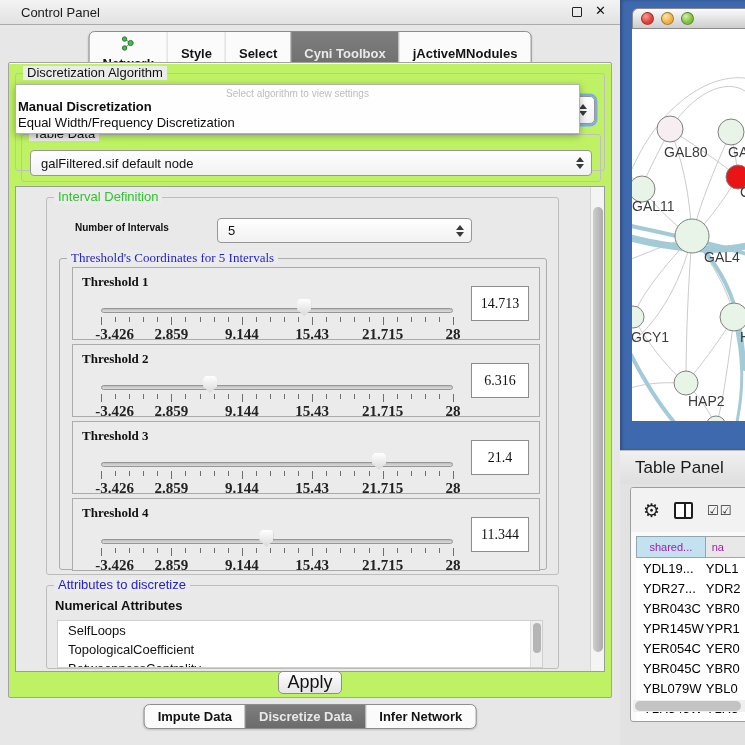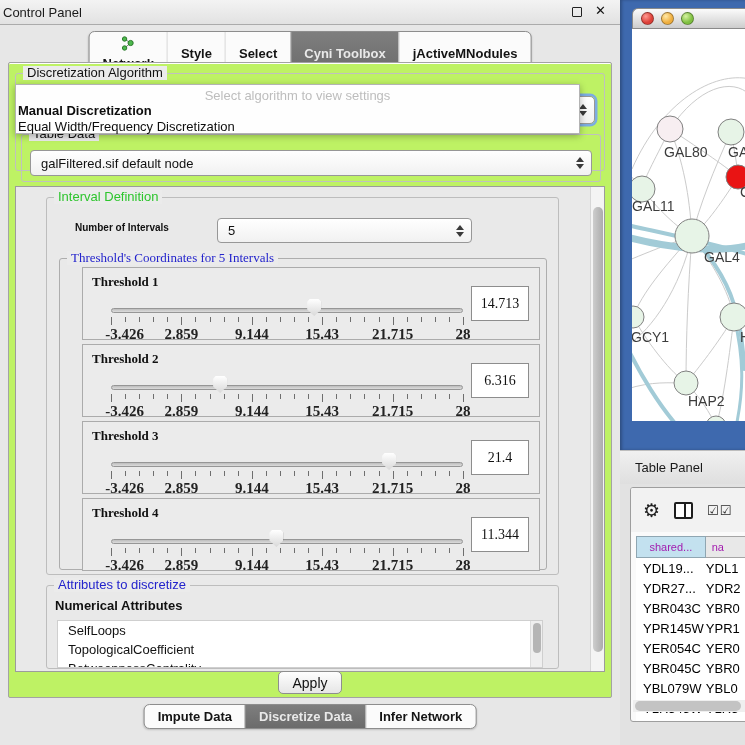--- a/index.html
+++ b/index.html
@@ -3,21 +3,21 @@
 <meta charset="utf-8">
 <style>
   * { margin:0; padding:0; box-sizing:border-box; }
   html,body { width:745px; height:745px; overflow:hidden;
     font-family:"Liberation Sans","DejaVu Sans",sans-serif; background:#E7E7E7; }
 
   
   #control-panel { position:absolute; left:0; top:0; width:620px; height:745px; background:#E7E7E7; }
   #cp-titlebar { position:absolute; left:0; top:0; width:620px; height:25px;
     background:linear-gradient(#F3F3F3,#E2E2E2); border-bottom:1px solid #ABABAB;
-    display:flex; align-items:center; font-size:13px; color:#1A1A1A; padding-left:3px; }
+    display:flex; align-items:center; font-size:13px; color:#1A1A1A; padding-left:21px; }
   .win-float { position:absolute; right:38px; top:7px; width:10px; height:10px; border:1.5px solid #222; border-radius:1px; }
   .win-close { position:absolute; right:14px; top:3px; font-size:13px; font-weight:bold; color:#111; }
 
   
   .seg { display:flex; border:1px solid #8D8D8D; border-radius:6px; background:#FBFBFB;
     overflow:hidden; box-shadow:0 1px 2px rgba(0,0,0,.18); }
   .seg-item { padding:4px 13px; font-size:13px; font-weight:bold; color:#141414;
     border-left:1px solid #D8D8D8; display:flex; align-items:center; gap:5px; white-space:nowrap; }
   .seg-item:first-child { border-left:none;flex-direction:column; }
   .seg-item.active { background:linear-gradient(#7E7E7E,#6B6B6B); color:#E9E9E9; border-left-color:#6B6B6B; }
@@ -39,33 +39,33 @@
   .spin .up { border-bottom:5px solid #3A3A3A; }
   .spin .dn { border-top:5px solid #3A3A3A; }
 
   
   #algo-combo { left:20px; top:33px; width:566px; height:28px; border-radius:5px;
     box-shadow:0 0 0 2.5px #7CACE2; z-index:3; }
 
   
   #algo-popup { position:absolute; left:6px; top:21px; width:565px; height:50px; background:#FEFEFE;
     border:1px solid #B3B3B3; box-shadow:0 2px 7px rgba(0,0,0,.3); z-index:40; }
-  .pp-placeholder { text-align:center; color:#BDBDBD; font-size:13px; padding-top:3px; }
+  .pp-placeholder { text-align:center; color:#BDBDBD; font-size:10px; padding-top:3px; }
   .pp-opt { font-size:13px; color:#0D0D0D; padding-left:2px; line-height:15.5px; }
   .pp-opt.bold { font-weight:bold; }
 
   
   #scrollpane { position:absolute; left:6px; top:123px; width:590px; height:486px;
     border:1px solid #9C9C9C; background:#E9E9E9; overflow:hidden; }
   .vsb { position:absolute; right:0; top:0; width:14px; height:100%; background:#F4F4F4; border-left:1px solid #D6D6D6; }
   .vsb-thumb { position:absolute; left:2px; top:20px; width:10px; height:92%;
     background:linear-gradient(90deg,#CDCDCD,#ACACAC); border-radius:6px; }
 
   
-  .tbox { position:relative; height:73px; border:1px solid #ABABAB; background:#EBEBEB; margin:0 6px 4px 22px; }
+  .tbox { position:relative; height:73px; border:1px solid #ABABAB; background:#EBEBEB; margin:0 6px 4px 12px; }
   .tbox-label { position:absolute; left:9px; top:6px; font-size:13px; font-weight:bold; color:#111; }
   .track { position:absolute; left:28px; top:40px; width:352px; height:5px;
     background:linear-gradient(#BDBDBD,#DCDCDC); border:1px solid #969696; border-radius:3px; }
   .thumb { position:absolute; top:31px; width:14px; height:17px; transform:translateX(-50%);
     background:linear-gradient(#FFFFFF,#D9D9D9);
     clip-path:polygon(50% 100%,0 62%,0 16%,18% 0,82% 0,100% 16%,100% 62%);
     filter:drop-shadow(0 0 1px #777); z-index:2; }
   .ticks { position:absolute; left:28px; top:49px; width:352px; height:9px; }
   .tick { position:absolute; top:0; width:1px; background:#6E6E6E; }
   .tick.minor { height:5px; } .tick.major { height:8px; }
@@ -76,41 +76,41 @@
 
   
   #attr-list { position:absolute; left:10px; top:34px; width:486px; height:48px; background:#FFF;
     border:1px solid #CFCFCF; overflow:hidden; }
   .attr-item { font-size:13px; color:#111; line-height:19px; padding-left:10px; white-space:nowrap; }
   #attr-vsb { position:absolute; right:0; top:0; width:12px; height:100%; background:#EFEFEF; border-left:1px solid #DDD; }
   #attr-thumb { position:absolute; left:2px; top:2px; width:8px; height:30px; background:#B5B5B5; border-radius:4px; }
 
   #apply-btn { position:absolute; left:50%; transform:translateX(-50%); top:608px; width:64px; height:23px;
     background:linear-gradient(#FEFEFE,#E6E6E6); border:1px solid #8E8E8E; border-radius:5px;
-    font-size:14px; color:#111; display:flex; align-items:center; justify-content:center; }
+    font-size:18px; color:#111; display:flex; align-items:center; justify-content:center; }
 
   
   .net-icon { width:13px; height:15px; }
 
   
   #net-window { position:absolute; left:620px; top:0; width:125px; height:450px; background:#3E69AE;
     box-shadow:inset 2px 0 3px rgba(0,0,0,.25); }
   #net-titlebar { position:absolute; left:12px; top:8px; width:113px; height:21px;
     background:linear-gradient(#FBFBFB,#CDCDCD); border:1px solid #8A8A8A; border-right:none;
     border-top-left-radius:6px; display:flex; align-items:center; gap:7px; padding-left:8px; }
   .light { width:13px; height:13px; border-radius:50%; border:1px solid rgba(0,0,0,.35); }
   .light.red { background:radial-gradient(circle at 35% 30%, #FF9A92, #DD4038 60%); }
   .light.yellow { background:radial-gradient(circle at 35% 30%, #FFE9A8, #EFAE3E 60%); }
   .light.green { background:radial-gradient(circle at 35% 30%, #D6F2A0, #7FC041 60%); }
   #net-canvas { position:absolute; left:12px; top:29px; width:113px; height:392px; background:#FFF; overflow:hidden; }
 
   
   #table-panel { position:absolute; left:620px; top:450px; width:125px; height:295px; background:#E2E2E2; }
   #tp-header { height:34px; border-top:1px solid #BDBDBD; background:linear-gradient(#F0F0F0,#DFDFDF);
-    display:flex; align-items:center; padding-left:15px; font-size:13px; color:#1A1A1A; }
+    display:flex; align-items:center; padding-left:15px; font-size:17px; color:#1A1A1A; }
   #tp-body { position:absolute; left:10px; top:37px; width:120px; height:235px; background:#FAFAFA;
     border:1px solid #9E9E9E; border-radius:3px 0 0 3px; overflow:hidden; }
   #tp-toolbar { position:absolute; left:0; top:0; width:100%; height:44px; background:#F2F2F2;
     display:flex; align-items:center; gap:14px; padding-left:12px; }
   .gear { font-size:19px; color:#1E1E1E; line-height:1; }
   .cols-icon { width:19px; height:17px; border:2px solid #1E1E1E; border-radius:2px; position:relative; background:#FFF; }
   .cols-icon::after { content:""; position:absolute; left:50%; top:0; width:2px; height:100%; background:#1E1E1E; }
   .checks { font-size:13px; color:#2A2A2A; letter-spacing:1px; }
   #tp-colhead { position:absolute; left:5px; top:48px; width:115px; height:22px; display:flex; }
   .colcell { border:1px solid #8FA6B2; font-size:11px; display:flex; align-items:center; justify-content:center; color:#a21caf; }

